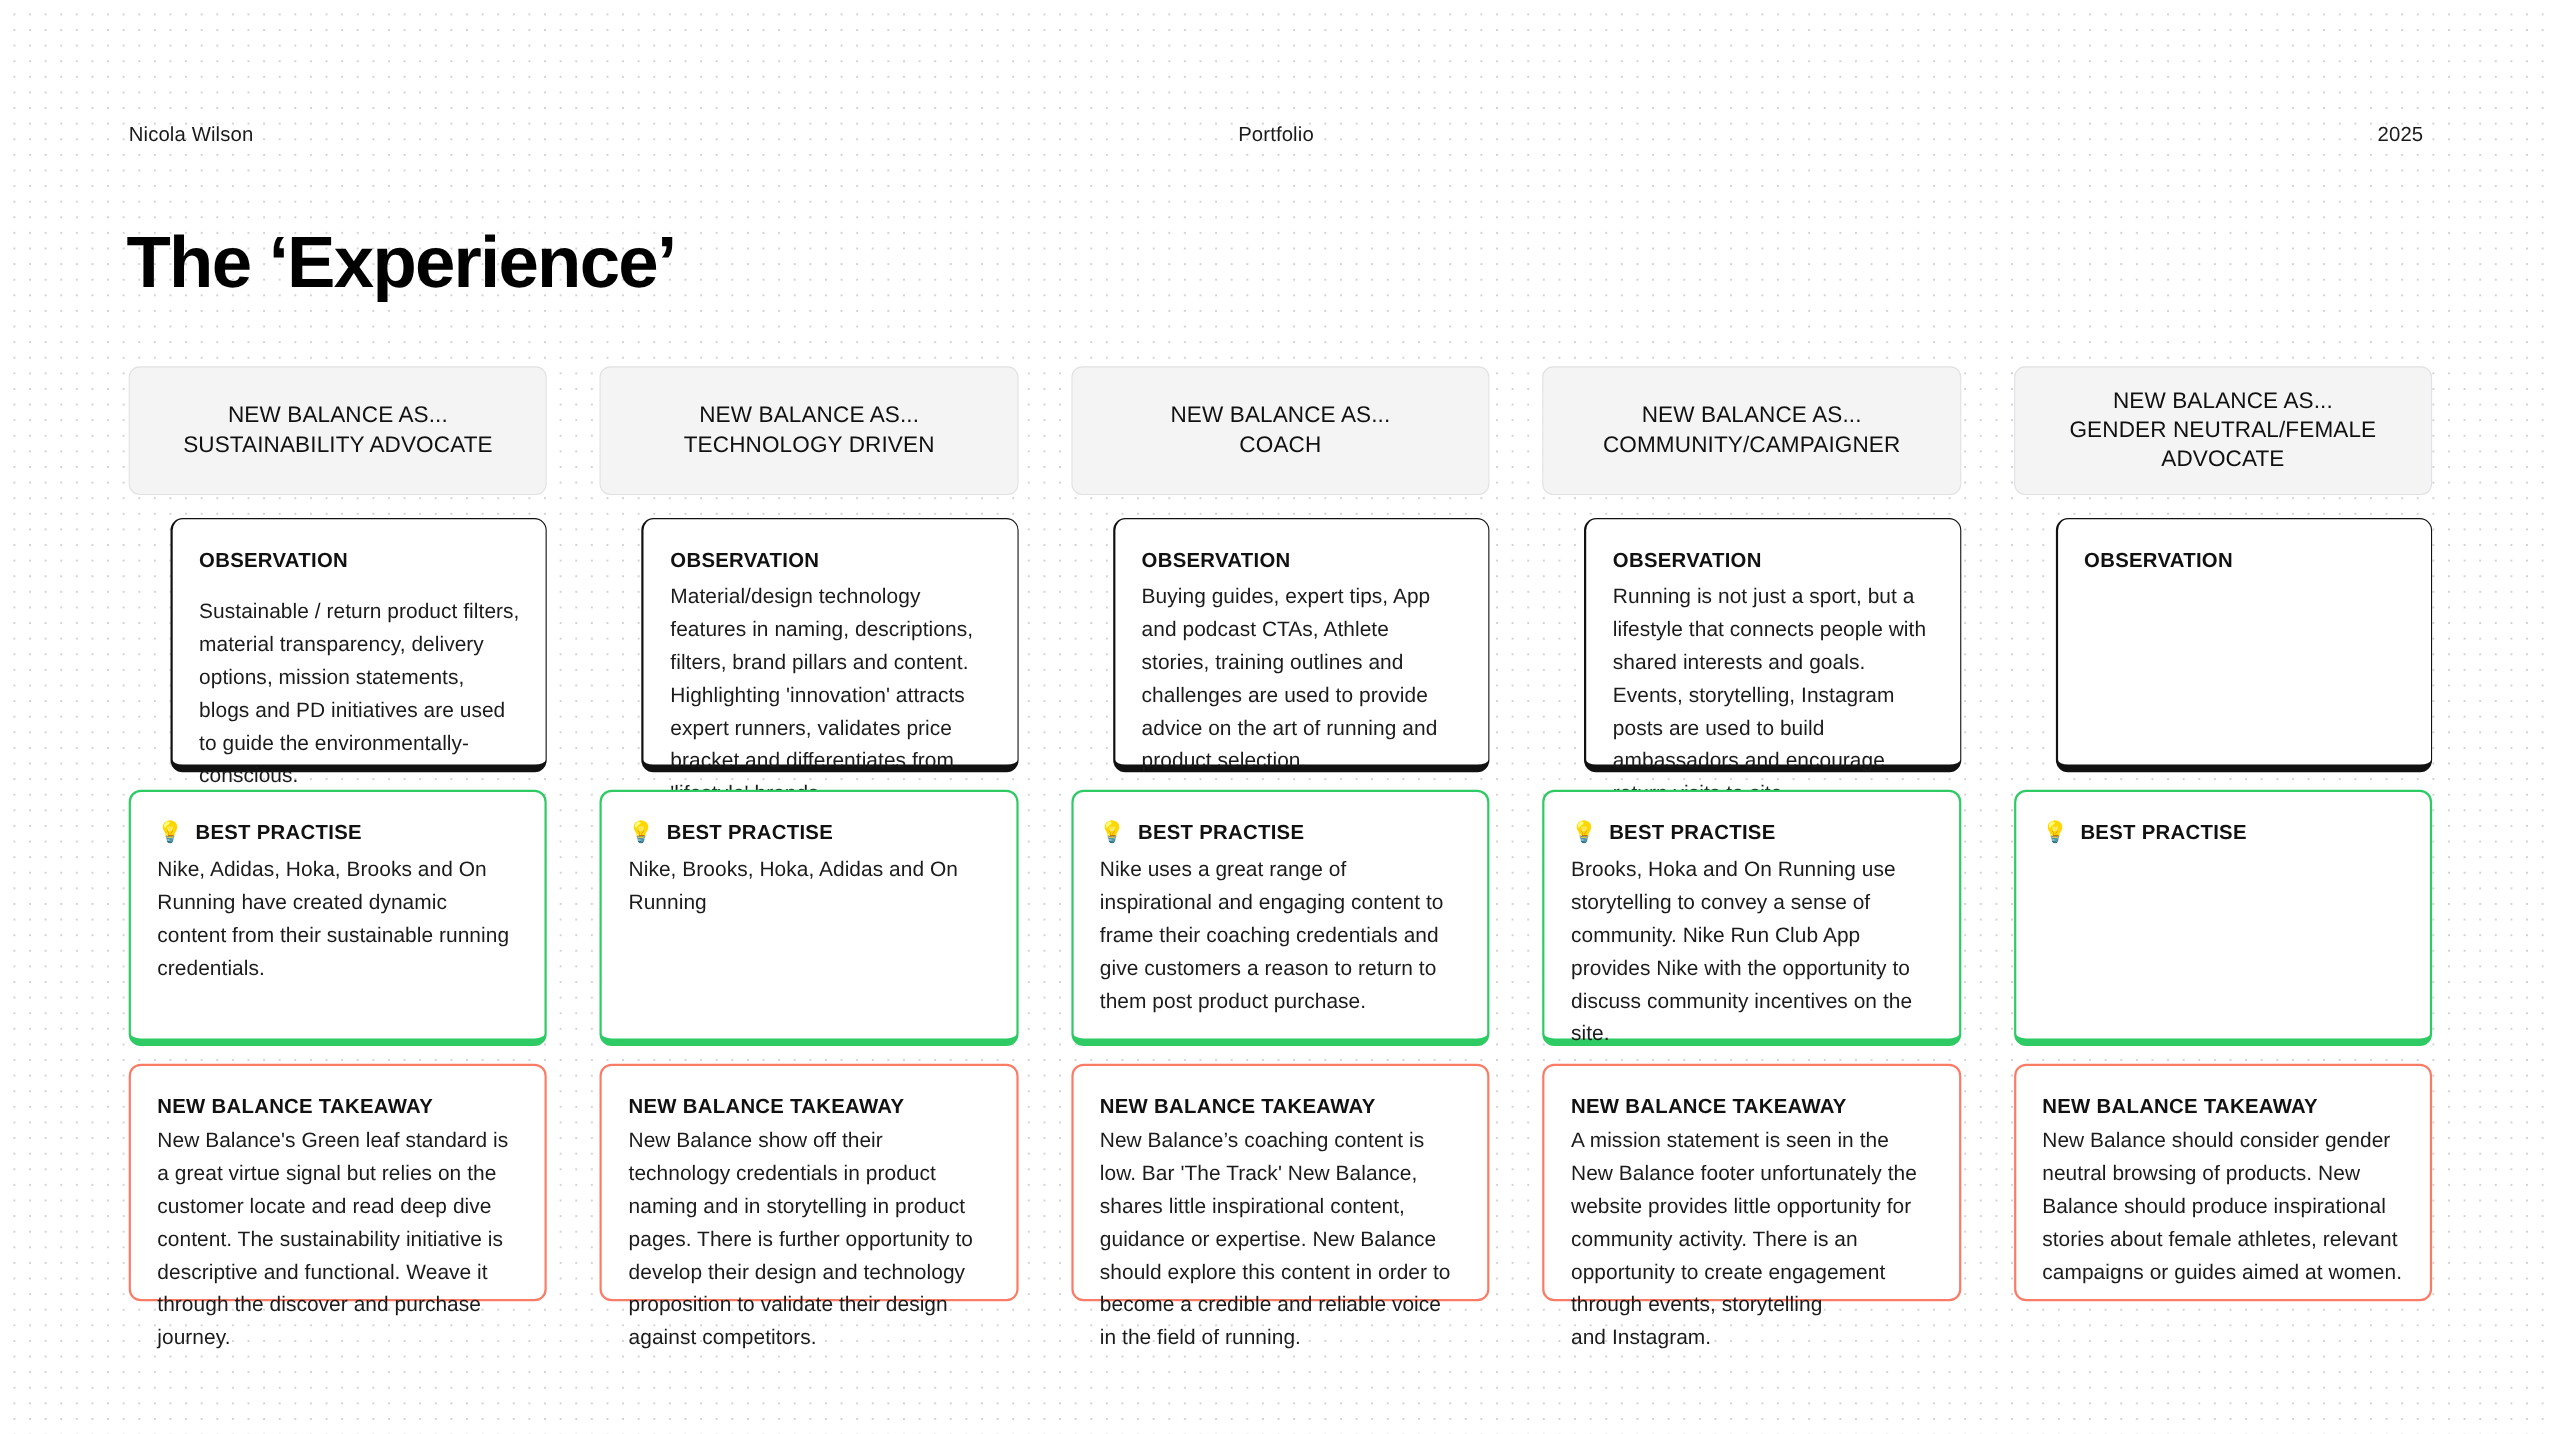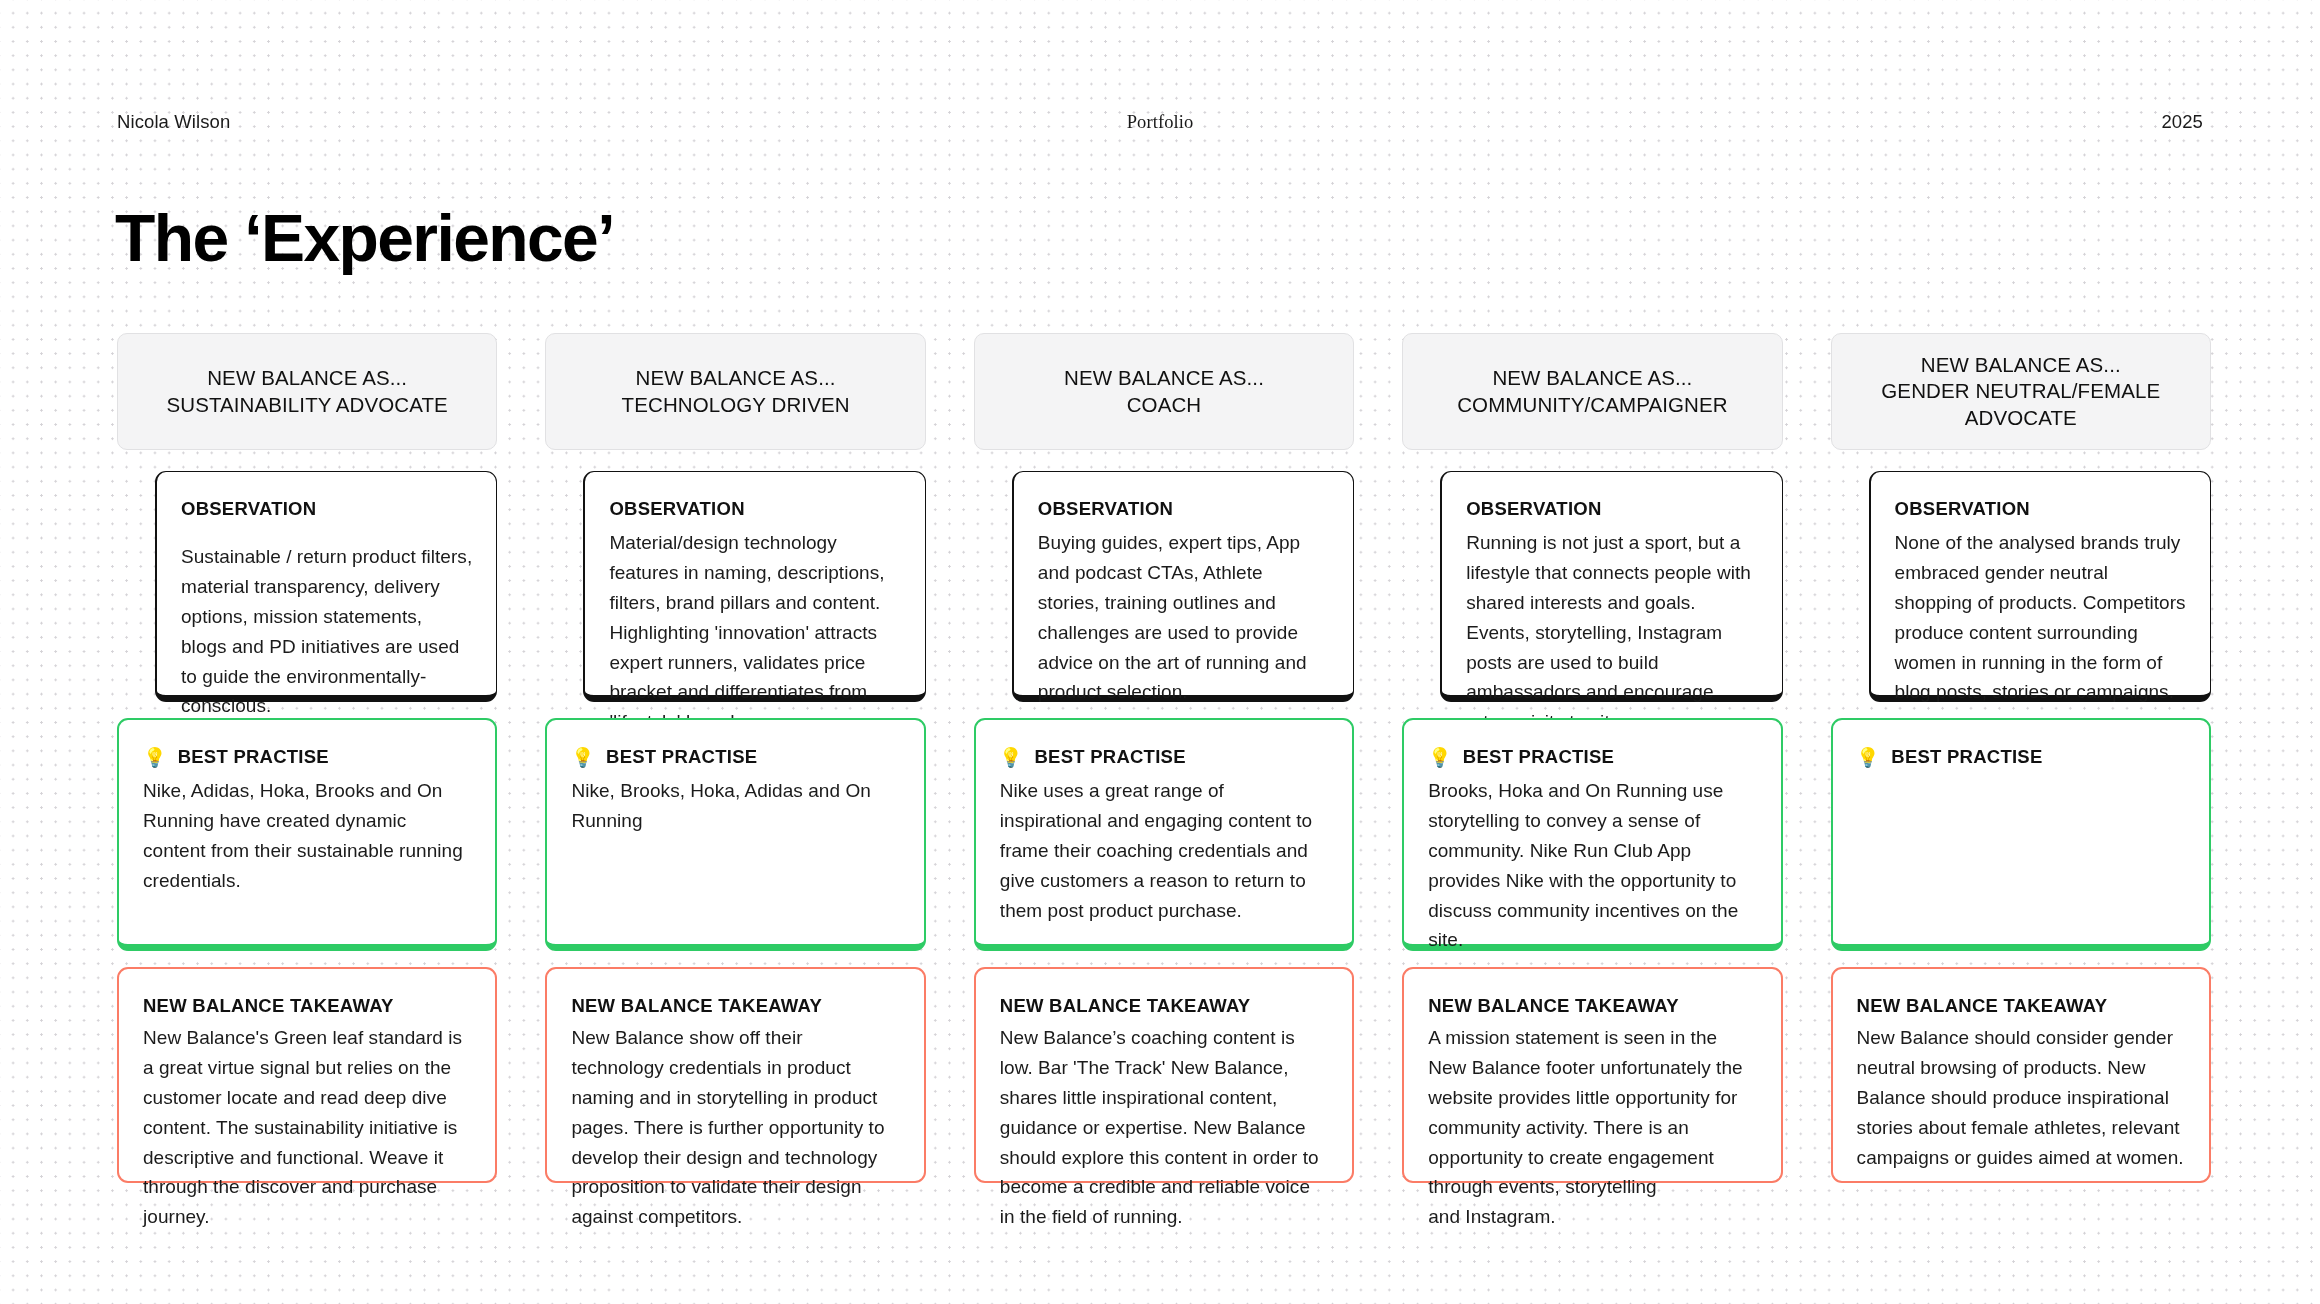--- a/index.html
+++ b/index.html
@@ -38,21 +38,20 @@
     font-size: 18.5px;
     letter-spacing: 0.1px;
     color: #1a1a1a;
   }
   .meta-author { flex: 0 0 auto; }
   .meta-center {
     position: absolute;
     left: 50%;
     transform: translateX(-50%);
     white-space: nowrap;
-    font-family: Liberation Serif, serif;
   }
   .meta-year { margin-left: auto; }
 
   
   .title {
     position: absolute;
     top: 204px;
     left: 115px;
     font-size: 66px;
     line-height: 1.05;
@@ -287,21 +286,20 @@
 
     <div class="column">
       <div class="col-header">
         <div class="col-header-text">NEW BALANCE AS...
 GENDER NEUTRAL/FEMALE ADVOCATE</div>
       </div>
       <div class="card card-observation">
         <div class="card-head">
           <span class="card-title">OBSERVATION</span>
         </div>
-        <div class="card-body">None of the analysed brands truly embraced gender neutral shopping of products. Competitors produce content surrounding women in running in the form of blog posts, stories or campaigns.</div>
       </div>
       <div class="card card-best">
         <div class="card-head">
           <span class="bulb-icon">💡</span>
           <span class="card-title">BEST PRACTISE</span>
         </div>
       </div>
       <div class="card card-takeaway">
         <div class="card-head">
           <span class="card-title">NEW BALANCE TAKEAWAY</span>

